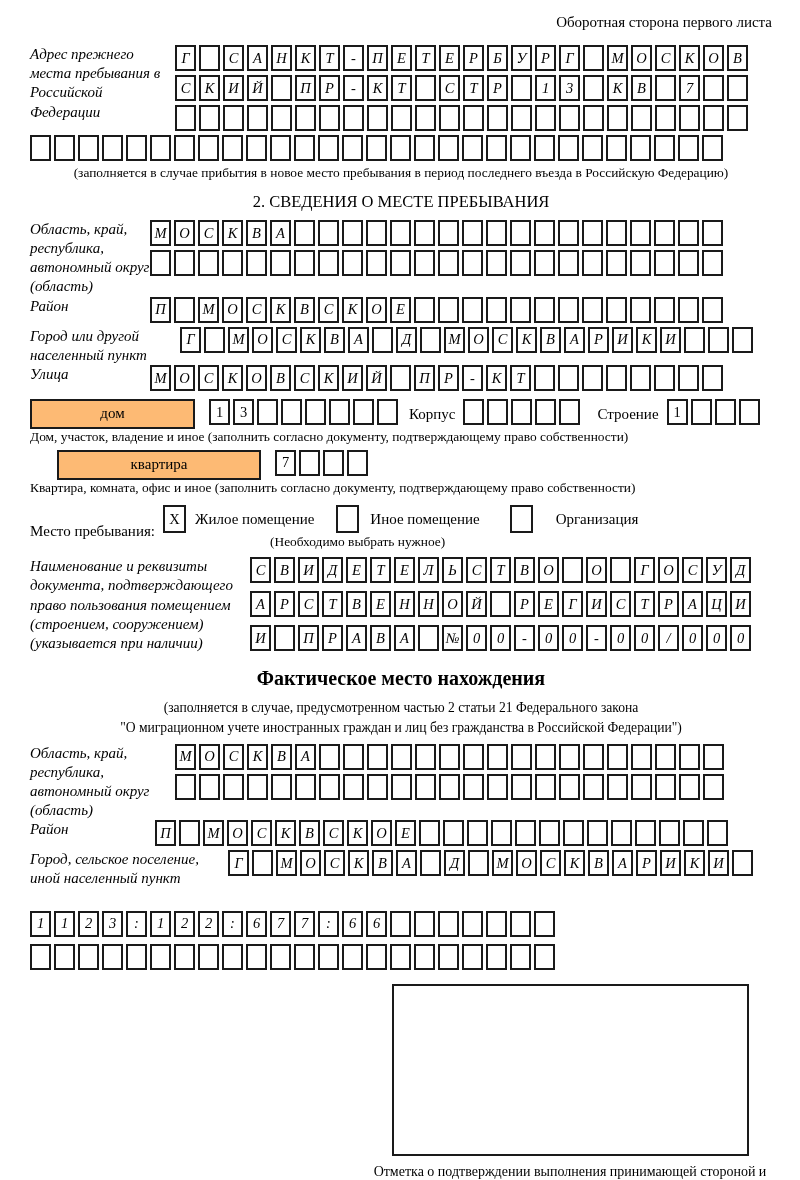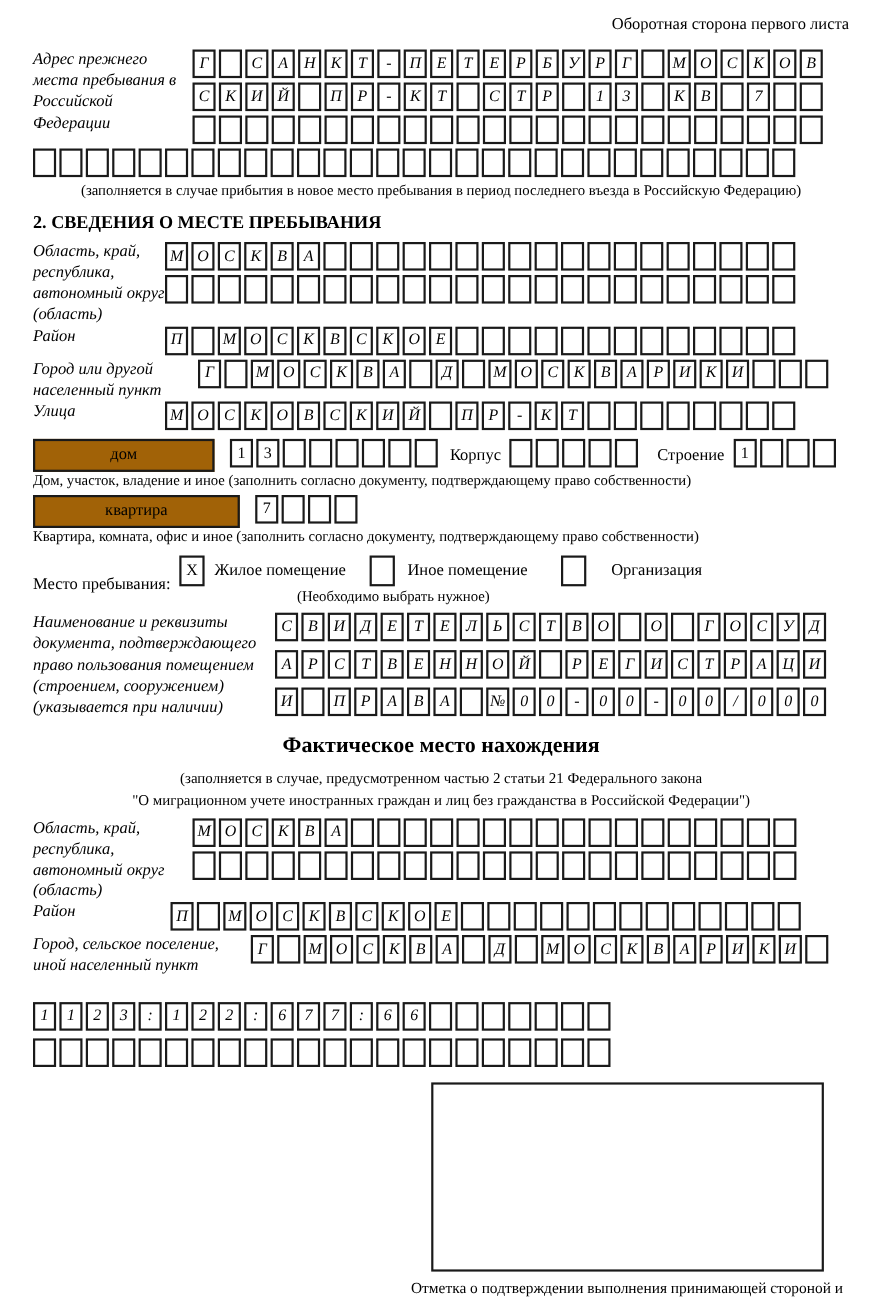--- a/index.html
+++ b/index.html
@@ -17,26 +17,26 @@
   .boxcol{flex:1;min-width:0;}
   .box-row{white-space:nowrap;height:30px;line-height:0;}
   .cell{
     display:inline-flex;align-items:center;justify-content:center;
     width:21px;height:26px;border:2px solid #1a1a1a;box-sizing:border-box;
     margin-right:3px;font-size:14.5px;line-height:1;background:#fff;vertical-align:top;
   }
   .chk{width:23px;height:28px;}
   .caption{font-size:13.4px;text-align:center;line-height:1.25;}
   .caption-left{font-size:13.4px;line-height:1.25;}
-  .sec-title{font-size:16.5px;font-weight:bold;text-align:left;margin:10px 0 8px 0;}
+  .sec-title{font-size:16.5px;font-weight:normal;text-align:center;margin:10px 0 8px 0;}
   .fact-title{font-size:20px;font-weight:bold;text-align:center;margin:12px 0 8px 0;}
   .wide-box{
     border:2px solid #1a1a1a;height:30px;box-sizing:border-box;
     display:inline-flex;align-items:center;justify-content:center;
-    font-size:15px;background:#a16207;vertical-align:top;
+    font-size:15px;background:#fdba74;vertical-align:top;
   }
   .inline-lbl{font-size:15px;line-height:30px;vertical-align:top;display:inline-block;}
   .mt4{margin-top:4px;} .mt6{margin-top:6px;}
   .mesto-row{display:flex;align-items:center;margin-top:8px;height:30px;font-size:15px;}
   .stamp-wrap{width:420px;margin-left:330px;margin-top:10px;}
   .stamp-box{width:357px;height:172px;border:2px solid #1a1a1a;box-sizing:border-box;margin:0 auto 7px auto;background:#fff;}
   .stamp-caption{font-size:14px;text-align:center;line-height:1.32;}
   .note-center{font-size:13.6px;text-align:center;line-height:1.45;}
 </style>
 </head>
@@ -90,21 +90,21 @@
 
   <div class="mt4" style="white-space:nowrap;">
     <span class="wide-box" style="width:165px;">дом</span>
     <span style="display:inline-block;width:10px;"></span><span><span class="cell">1</span><span class="cell">3</span><span class="cell"></span><span class="cell"></span><span class="cell"></span><span class="cell"></span><span class="cell"></span><span class="cell"></span></span>
     <span class="inline-lbl" style="margin:0 8px 0 4px;">Корпус</span><span><span class="cell"></span><span class="cell"></span><span class="cell"></span><span class="cell"></span><span class="cell"></span></span>
     <span class="inline-lbl" style="margin:0 8px 0 10px;">Строение</span><span><span class="cell">1</span><span class="cell"></span><span class="cell"></span><span class="cell"></span></span>
   </div>
   <div class="caption-left">Дом, участок, владение и иное (заполнить согласно документу, подтверждающему право собственности)</div>
 
   <div class="mt4" style="white-space:nowrap;">
-    <span class="wide-box" style="width:188px;">квартира</span>
+    <span class="wide-box" style="width:204px;margin-left:27px;">квартира</span>
     <span style="display:inline-block;width:10px;"></span><span><span class="cell">7</span><span class="cell"></span><span class="cell"></span><span class="cell"></span></span>
   </div>
   <div class="caption-left">Квартира, комната, офис и иное (заполнить согласно документу, подтверждающему право собственности)</div>
 
   <div class="mesto-row">
     <span style="margin-right:8px;margin-top:24px;">Место пребывания:</span>
     <span class="cell chk">X</span>
     <span style="margin:0 22px 0 6px;">Жилое помещение</span>
     <span class="cell chk"></span>
     <span style="margin:0 30px 0 8px;">Иное помещение</span>

